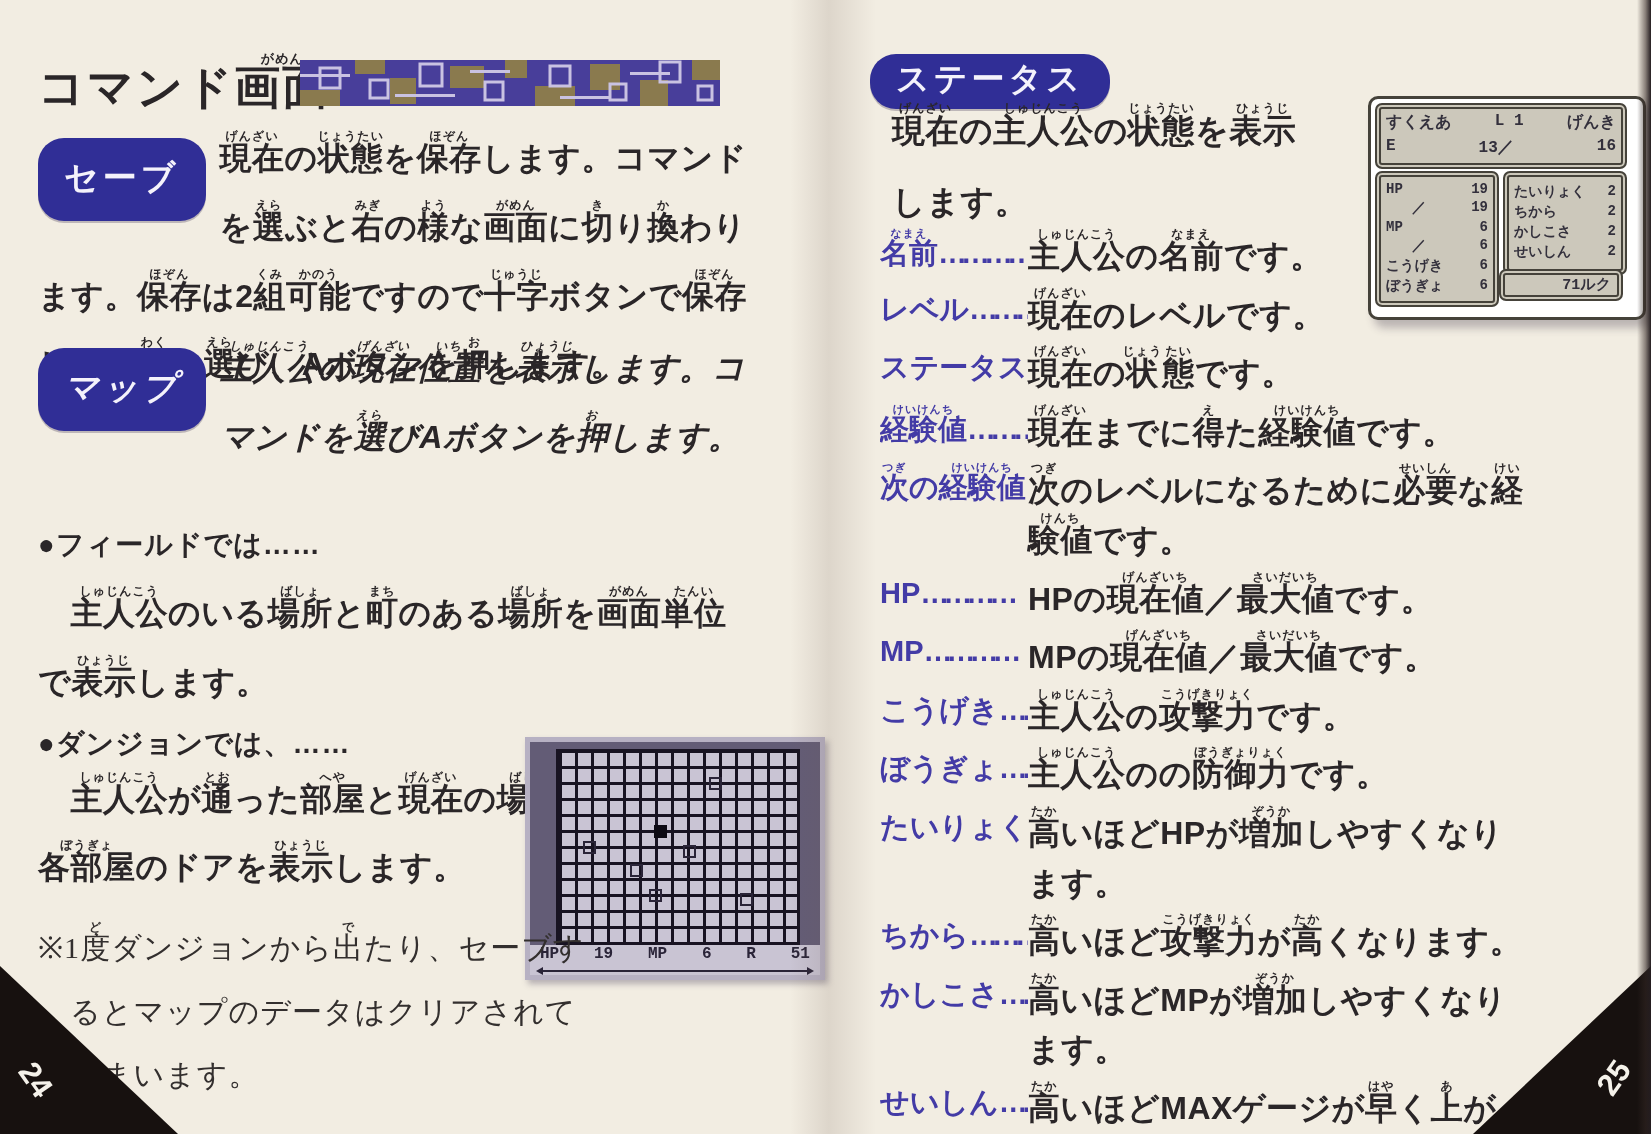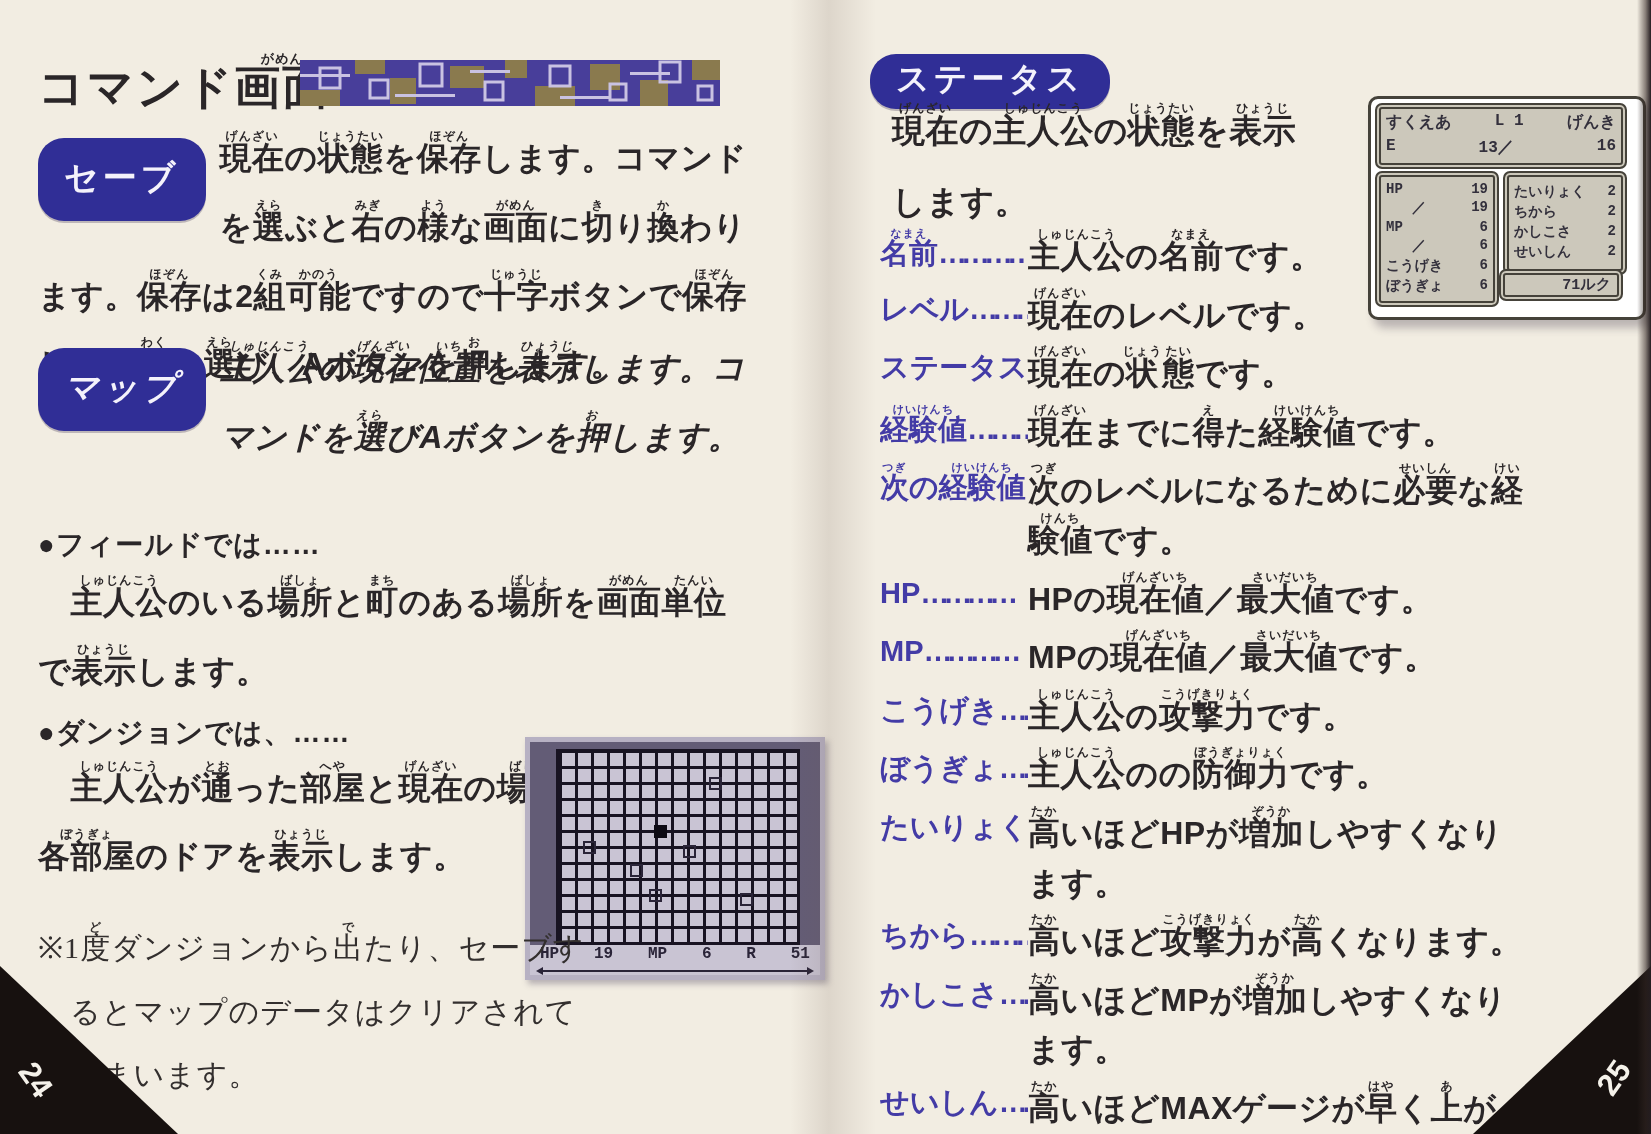--- a/index.html
+++ b/index.html
@@ -121,21 +121,21 @@
   </div>
 
   <div class="abs" style="left:38px;top:334px;width:720px;">
     <p class="body-text" style="margin:0;font-style:italic;">
       <span class="pill" style="float:left;margin:14px 14px 0 0;">マップ</span><span><ruby>主人公<rt>しゅじんこう</rt></ruby>の<ruby>現在<rt>げんざい</rt></ruby><ruby>位置<rt>いち</rt></ruby>を<ruby>表示<rt>ひょうじ</rt></ruby>します。コマンドを<ruby>選<rt>えら</rt></ruby>びAボタンを<ruby>押<rt>お</rt></ruby>します。</span>
     </p>
   </div>
 
   <div class="abs" style="left:38px;top:526px;width:720px;">
     <div class="heading-bullet">●フィールドでは……</div>
-    <p class="body-text" style="margin:4px 0 6px;">　<ruby>主人公<rt>しゅじんこう</rt></ruby>のいる<ruby>場所<rt>ばしょ</rt></ruby>と<ruby>町<rt>まち</rt></ruby>のある<ruby>場所<rt>ばしょ</rt></ruby>を<ruby>画面<rt>がめん</rt></ruby><ruby>単位<rt>たんい</rt></ruby>で<ruby>表示<rt>ひょうじ</rt></ruby>します。</p>
+    <p class="body-text" style="margin:15px 0 6px;">　<ruby>主人公<rt>しゅじんこう</rt></ruby>のいる<ruby>場所<rt>ばしょ</rt></ruby>と<ruby>町<rt>まち</rt></ruby>のある<ruby>場所<rt>ばしょ</rt></ruby>を<ruby>画面<rt>がめん</rt></ruby><ruby>単位<rt>たんい</rt></ruby>で<ruby>表示<rt>ひょうじ</rt></ruby>します。</p>
     <div class="heading-bullet" style="margin-top:8px;">●ダンジョンでは、……</div>
     <p class="body-text" style="margin:2px 0 0;">　<ruby>主人公<rt>しゅじんこう</rt></ruby>が<ruby>通<rt>とお</rt></ruby>った<ruby>部屋<rt>へや</rt></ruby>と<ruby>現在<rt>げんざい</rt></ruby>の<ruby>場所<rt>ばしょ</rt></ruby>、また<ruby>各部屋<rt>ぼうぎょ</rt></ruby>のドアを<ruby>表示<rt>ひょうじ</rt></ruby>します。</p>
   </div>
 
   <div class="abs map-shot">
     <div class="map-inner">
       <div class="map-grid-wrap">
         <div class="map-grid" id="map-grid">
             <div class="map-current" style="left: 40%; top: 38%;"></div>
             <div class="map-marker" style="left: 63%; top: 13%;"></div>

